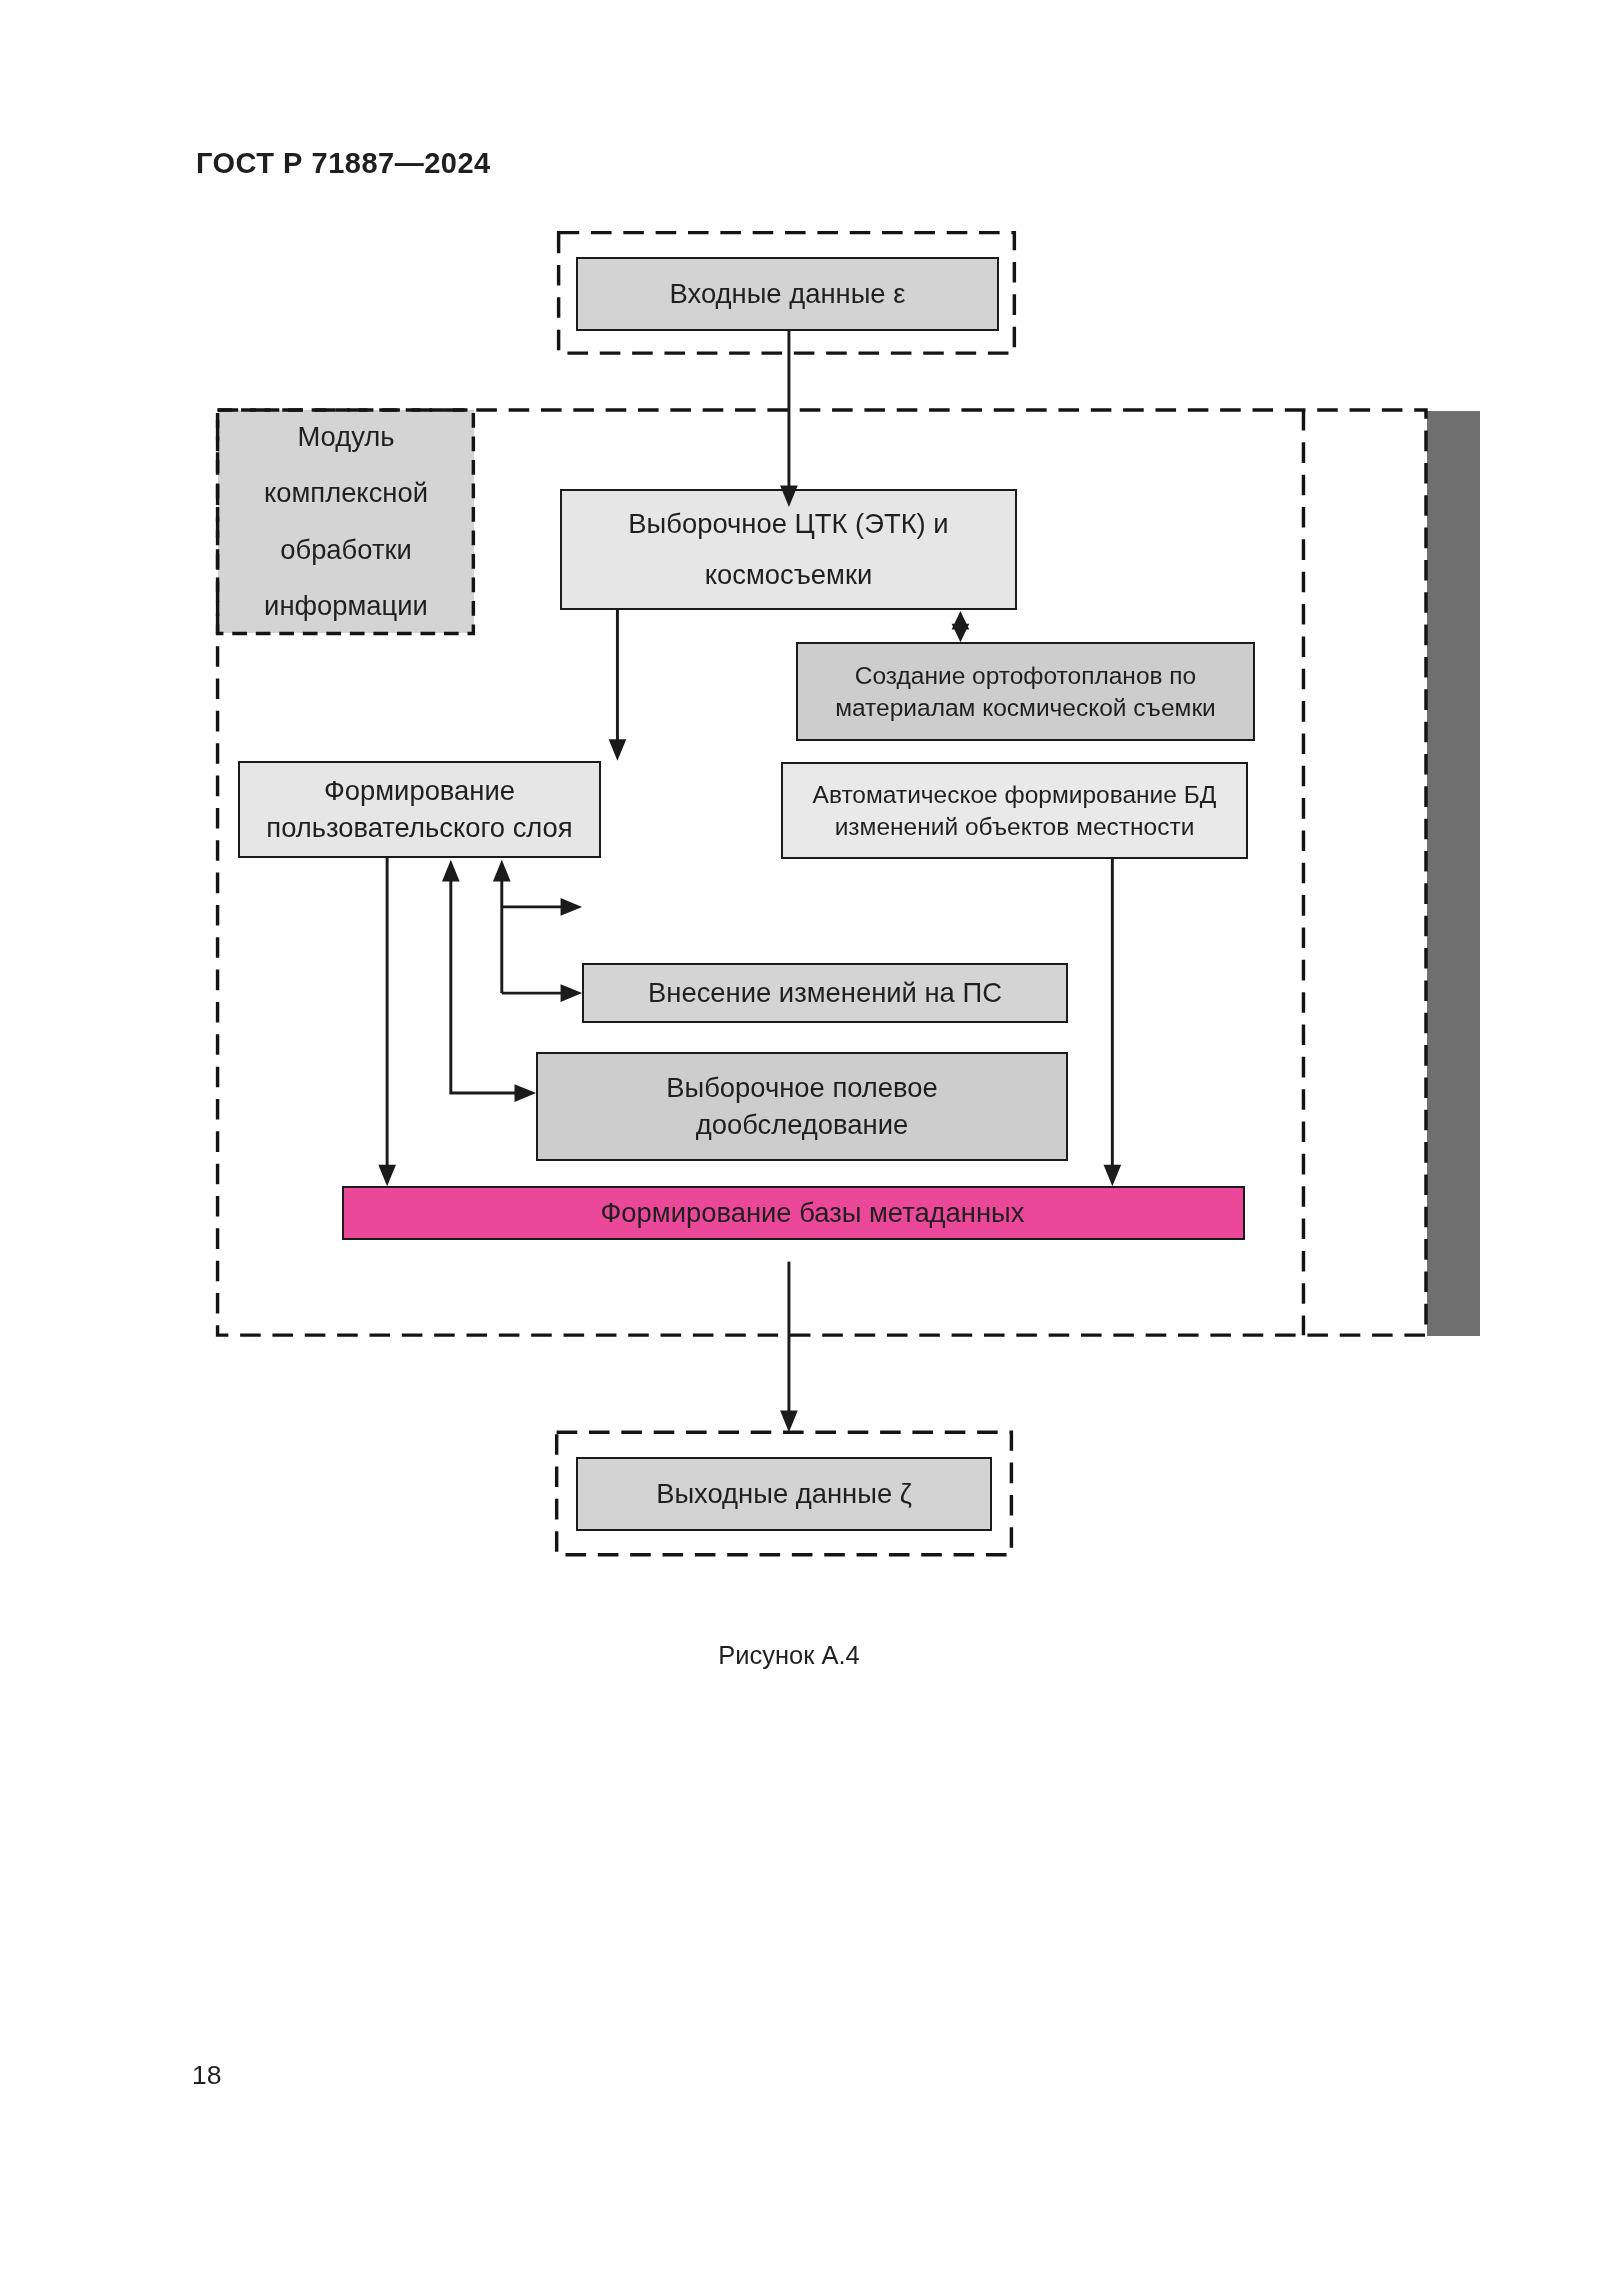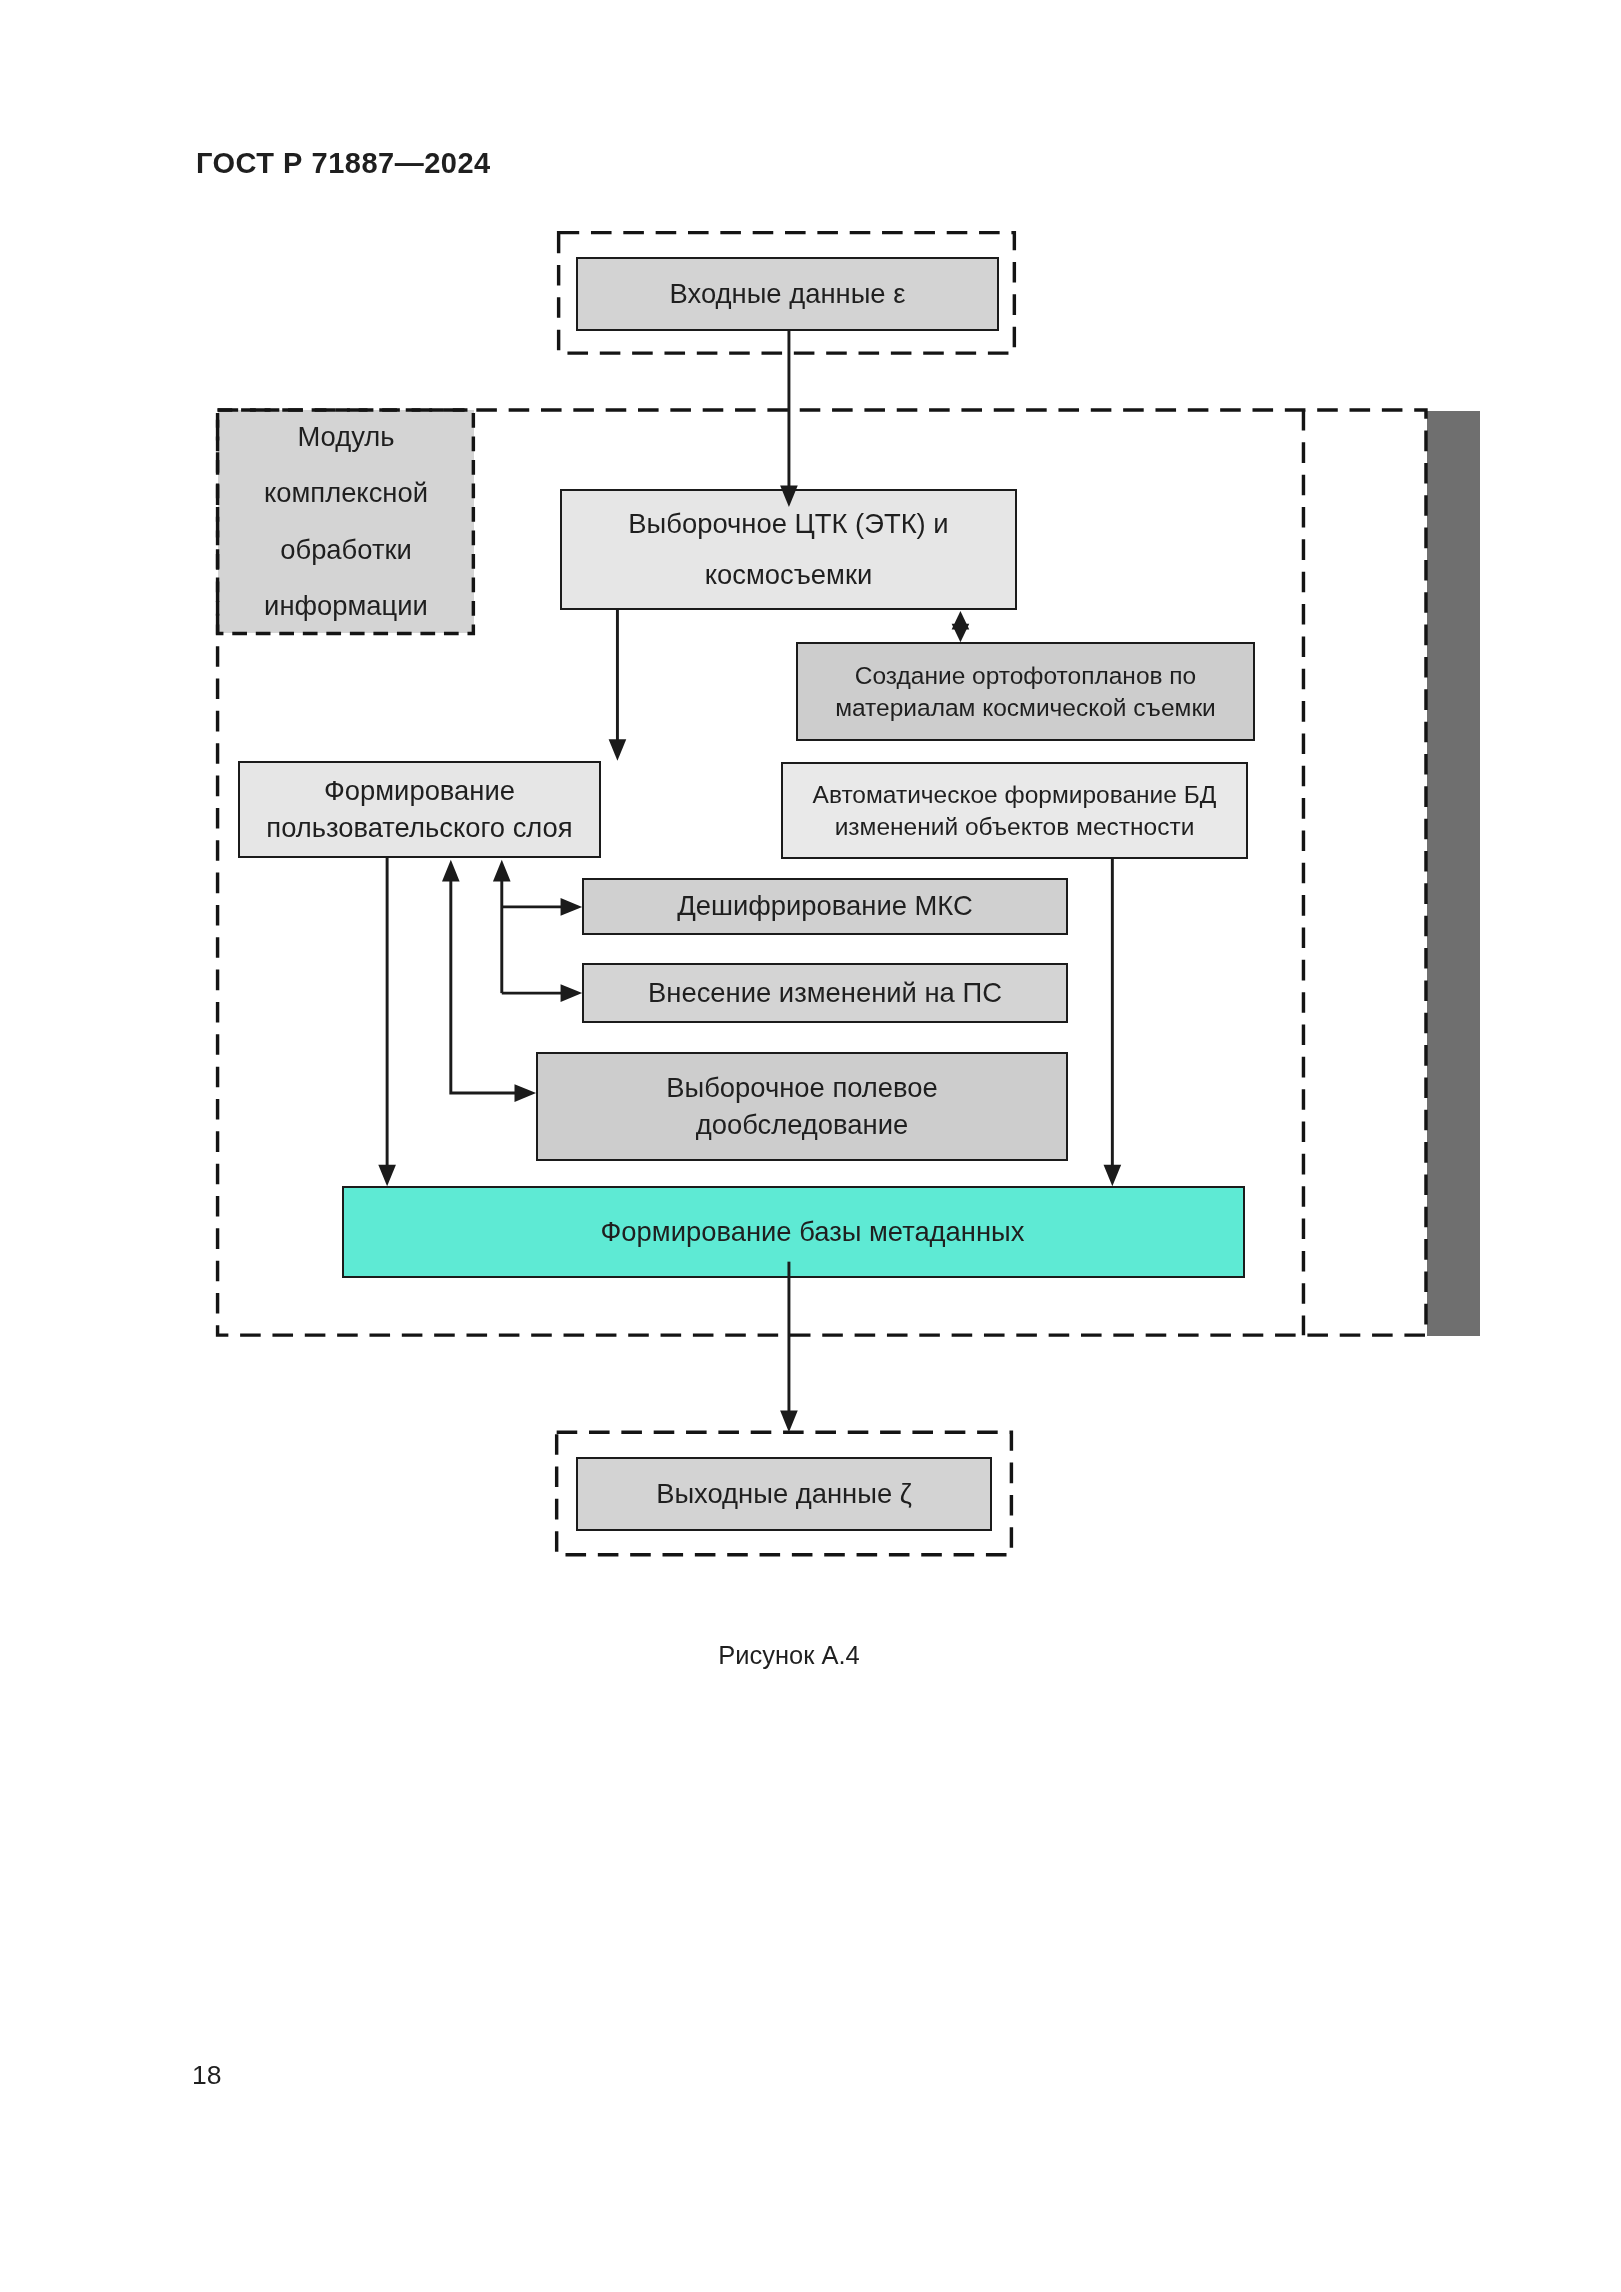--- a/index.html
+++ b/index.html
@@ -36,21 +36,21 @@
   }
   
   #input-box    {left:576px;top:257px;width:423px;height:74px;background:#d3d3d3;}
   #integration  {left:560px;top:489px;width:457px;height:121px;background:#e6e6e6;line-height:1.85;}
   #ortho        {left:796px;top:642px;width:459px;height:99px;background:#cdcdcd;font-size:24.5px;line-height:1.3;}
   #user-layer   {left:238px;top:761px;width:363px;height:97px;background:#e6e6e6;}
   #auto-db      {left:781px;top:762px;width:467px;height:97px;background:#e9e9e9;font-size:24.5px;line-height:1.3;}
   #decrypt      {left:582px;top:878px;width:486px;height:57px;background:#d0d0d0;}
   #changes      {left:582px;top:963px;width:486px;height:60px;background:#d4d4d4;}
   #field-survey {left:536px;top:1052px;width:532px;height:109px;background:#cdcdcd;}
-  #metadata     {left:342px;top:1186px;width:903px;height:92px;background:#5eead4;padding-left:38px;}
+  #metadata     {left:342px;top:1186px;width:903px;height:54px;background:#ec4899;padding-left:38px;}
   #output-box   {left:576px;top:1457px;width:416px;height:74px;background:#d3d3d3;}
   #module-label {
     left:218px;top:410px;width:256px;height:223px;
     background:#d4d4d4;border:none;
     line-height:2.05;font-size:27.4px;
   }
   #side-bar{
     position:absolute;left:1427px;top:411px;width:53px;height:925px;
     background:#6f6f6f;
   }
@@ -75,21 +75,20 @@
 обработки
 информации</div>
   <div class="node" id="integration">Выборочное ЦТК (ЭТК) и
 космосъемки</div>
   <div class="node" id="ortho">Создание ортофотопланов по
 материалам космической съемки</div>
   <div class="node" id="user-layer">Формирование
 пользовательского слоя</div>
   <div class="node" id="auto-db">Автоматическое формирование БД
 изменений объектов местности</div>
-  <div class="node" id="decrypt">Дешифрирование МКС</div>
   <div class="node" id="changes">Внесение изменений на ПС</div>
   <div class="node" id="field-survey">Выборочное полевое
 дообследование</div>
   <div class="node" id="metadata">Формирование базы метаданных</div>
   <div class="node" id="output-box">Выходные данные ζ</div>
 
   <div id="side-bar"></div>
 
   <div class="caption">Рисунок А.4</div>
   <div class="pagenum">18</div>

